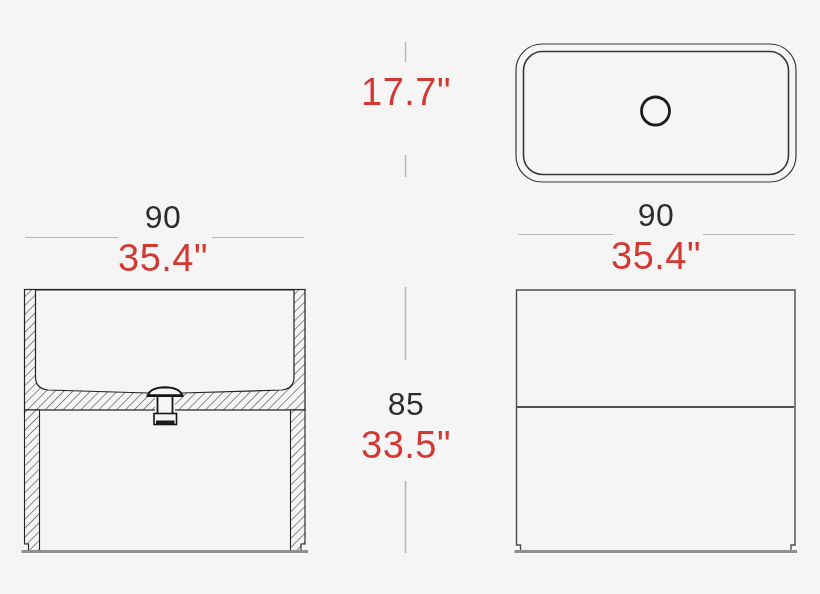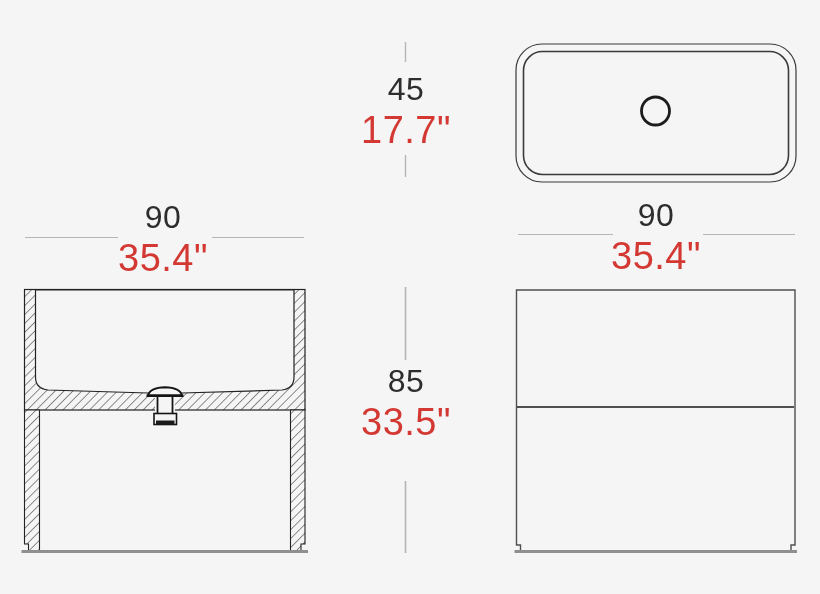--- a/index.html
+++ b/index.html
@@ -33,21 +33,21 @@
   }
   .inch-value {
     font-size: 38px;
     line-height: 44px;
     color: #d43832;
     letter-spacing: 0.5px;
   }
   .pos-basin-depth  { left: 306px; top: 70px;  }
   .pos-front-width  { left: 63px;  top: 198px; }
   .pos-top-width    { left: 556px; top: 196px; }
-  .pos-total-height { left: 306px; top: 362px; }
+  .pos-total-height { left: 306px; top: 385px; }
 </style>
 </head>
 <body>
 
 <div id="stage">
 
   <svg id="drawing-svg" viewBox="0 0 820 594" xmlns="http://www.w3.org/2000/svg">
     <defs>
       <pattern id="hatch" width="6.3" height="6.3" patternUnits="userSpaceOnUse" patternTransform="rotate(-45)">
         <rect width="6.3" height="6.3" fill="#f5f5f6"></rect>
@@ -90,21 +90,20 @@
     </g>
 
     <g fill="none">
       <path d="M520.5,551 L520.5,545 L516.5,545 L516.5,290 L795,290 L795,545 L791,545 L791,551" stroke="#4f4f4f" stroke-width="1.4"></path>
       <line x1="517" y1="407" x2="794" y2="407" stroke="#4f4f4f" stroke-width="2.2"></line>
       <line x1="514.5" y1="551.5" x2="797" y2="551.5" stroke="#8f8f8f" stroke-width="3"></line>
     </g>
   </svg>
 
   <div class="dim-label pos-basin-depth">
-    <div class="cm-value">45</div>
     <div class="inch-value">17.7"</div>
   </div>
 
   <div class="dim-label pos-front-width">
     <div class="cm-value">90</div>
     <div class="inch-value">35.4"</div>
   </div>
 
   <div class="dim-label pos-top-width">
     <div class="cm-value">90</div>

